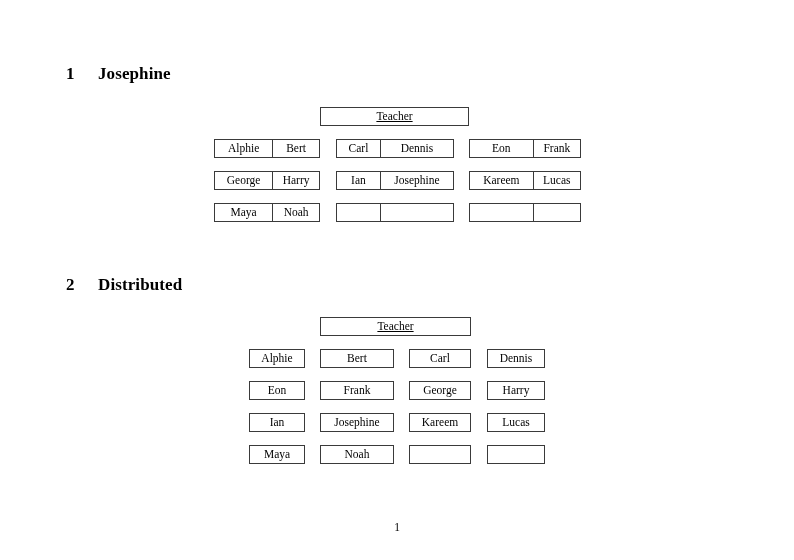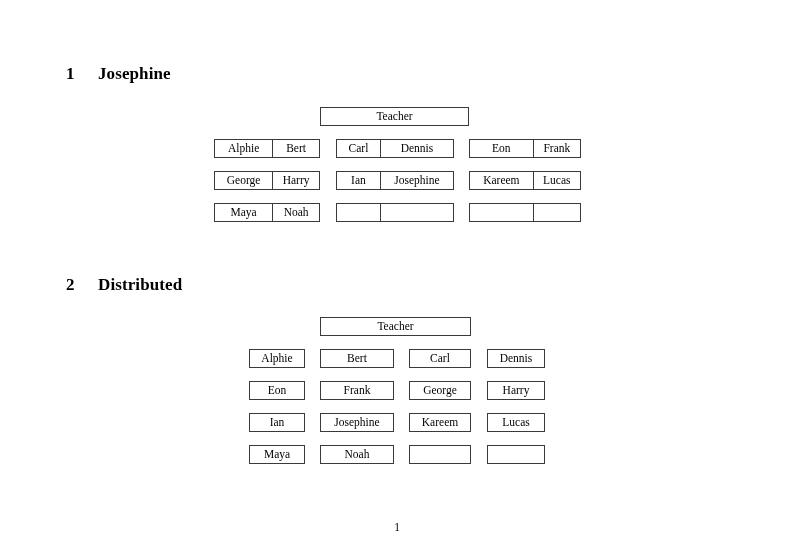--- a/index.html
+++ b/index.html
@@ -50,20 +50,21 @@
     display: flex;
     align-items: center;
     justify-content: center;
     font-size: 11.5px;
     line-height: 1;
     white-space: nowrap;
   }
 
   .teacher-box {
     justify-content: center;
+    text-decoration: underline;
   }
 
   
   .split-box {
     position: absolute;
     box-sizing: border-box;
     border: 1px solid #3a3a3a;
     background: #ffffff;
     height: 19px;
     display: flex;

